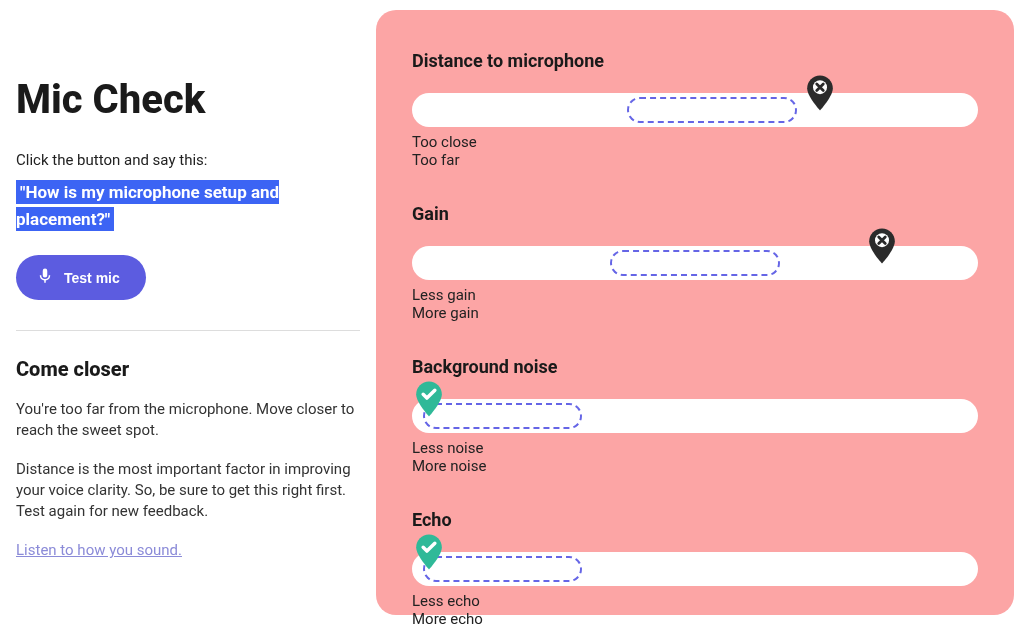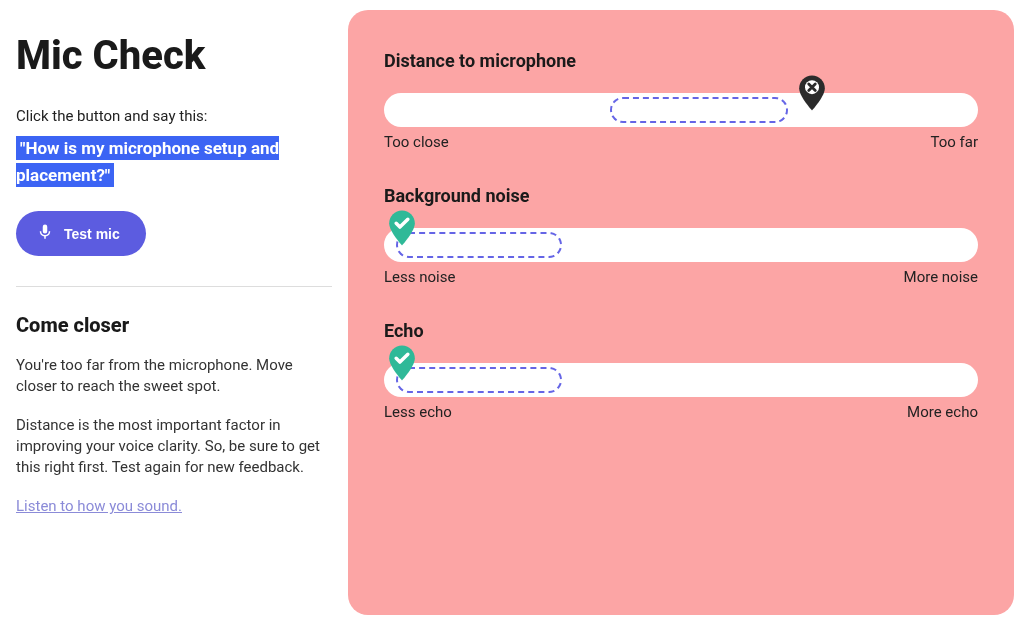--- a/index.html
+++ b/index.html
@@ -5,22 +5,22 @@
   * { box-sizing: border-box; margin: 0; padding: 0; }
   body {
     font-family: -apple-system, BlinkMacSystemFont, "Segoe UI", Roboto, Helvetica, Arial, sans-serif;
     width: 1024px;
     height: 625px;
     background: #fff;
     display: flex;
     color: #1a1a1a;
   }
   .left {
-    width: 348px;
-    padding: 32px 16px 40px 16px;
+    width: 376px;
+    padding: 76px 16px 40px 16px;
   }
   .right {
     flex: 1;
     background: #fca5a5;
     border-radius: 20px;
     margin: 10px 10px 10px 0;
     padding: 40px 36px 30px 36px;
   }
   h1.title {
     font-size: 40px;
@@ -114,20 +114,21 @@
     height: 36px;
     transform: translateX(-50%);
   }
   .marker svg { width: 100%; height: 100%; display: block; }
   .metric-labels {
     display: flex;
     justify-content: space-between;
     font-size: 15px;
     color: #222;
     margin-top: 6px;
+    flex-direction: column;
   }
 </style>
 </head>
 <body>
 
 <div class="left">
   <h1 class="title">Mic Check</h1>
   <p class="instruction">Click the button and say this:</p>
   <span class="prompt-line">"How is my microphone setup and placement?"</span>
   <div>
@@ -160,20 +161,38 @@
             <path stroke="#2b2b2b" stroke-width="2.4" stroke-linecap="round" d="M9.2 7.2l5.6 5.6M14.8 7.2l-5.6 5.6"></path>
           </svg>
         </div>
     </div>
     <div class="metric-labels">
       <span>Too close</span>
       <span>Too far</span>
     </div>
   </div>
     <div class="metric">
+    <div class="metric-title">Gain</div>
+    <div class="track-wrap">
+      <div class="track"></div>
+      <div class="sweet" style="left:35%;width:30%"></div>
+      <div class="marker" style="left:83%">
+          <svg viewBox="0 0 24 30">
+            <path fill="#2b2b2b" d="M12 0C5.9 0 1 4.9 1 11c0 7.2 11 19 11 19s11-11.8 11-19C23 4.9 18.1 0 12 0z"></path>
+            <circle cx="12" cy="10" r="6" fill="#fff"></circle>
+            <path stroke="#2b2b2b" stroke-width="2.4" stroke-linecap="round" d="M9.2 7.2l5.6 5.6M14.8 7.2l-5.6 5.6"></path>
+          </svg>
+        </div>
+    </div>
+    <div class="metric-labels">
+      <span>Less gain</span>
+      <span>More gain</span>
+    </div>
+  </div>
+    <div class="metric">
     <div class="metric-title">Background noise</div>
     <div class="track-wrap">
       <div class="track"></div>
       <div class="sweet" style="left:2%;width:28%"></div>
       <div class="marker" style="left:3%">
           <svg viewBox="0 0 24 30">
             <path fill="#2fb998" d="M12 0C5.9 0 1 4.9 1 11c0 7.2 11 19 11 19s11-11.8 11-19C23 4.9 18.1 0 12 0z"></path>
             <path fill="none" stroke="#fff" stroke-width="3" stroke-linecap="round" stroke-linejoin="round" d="M7 11l3.2 3.2L17 7.5"></path>
           </svg>
         </div>

